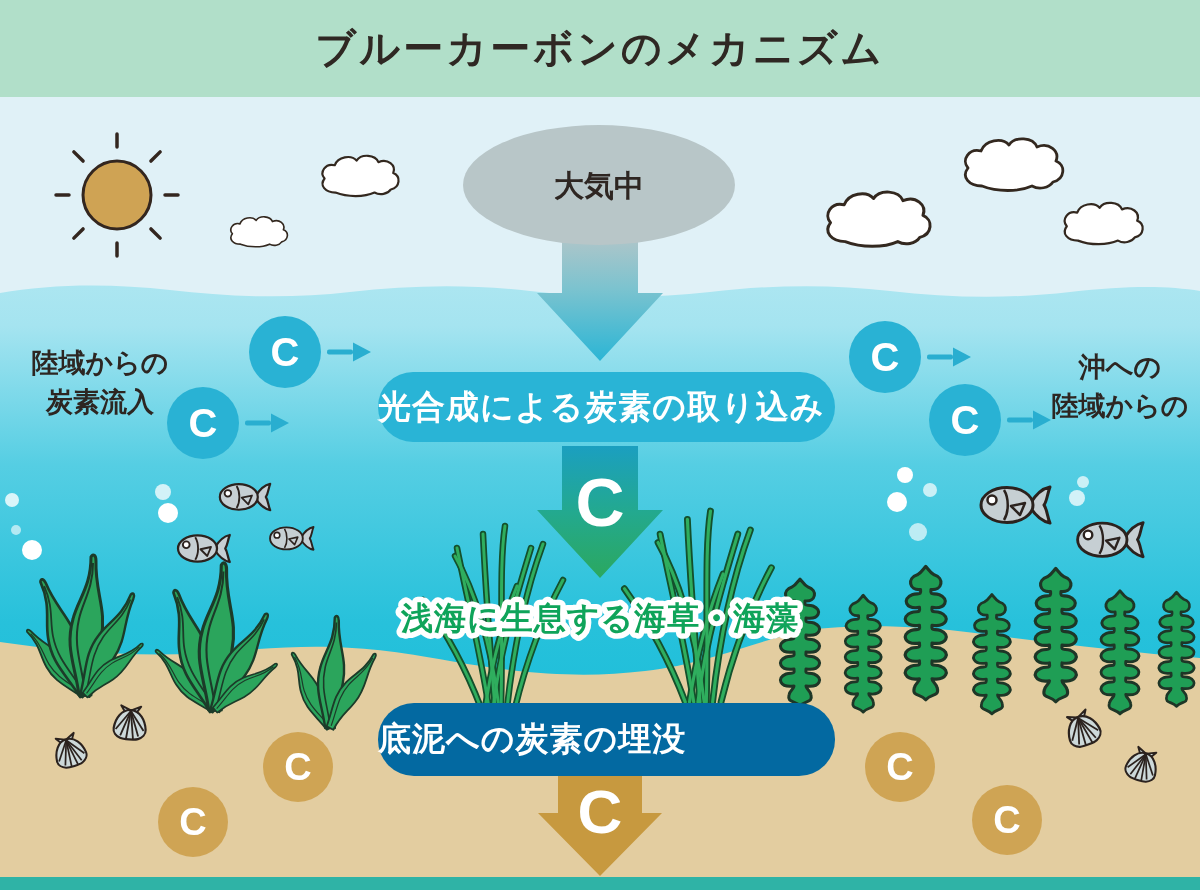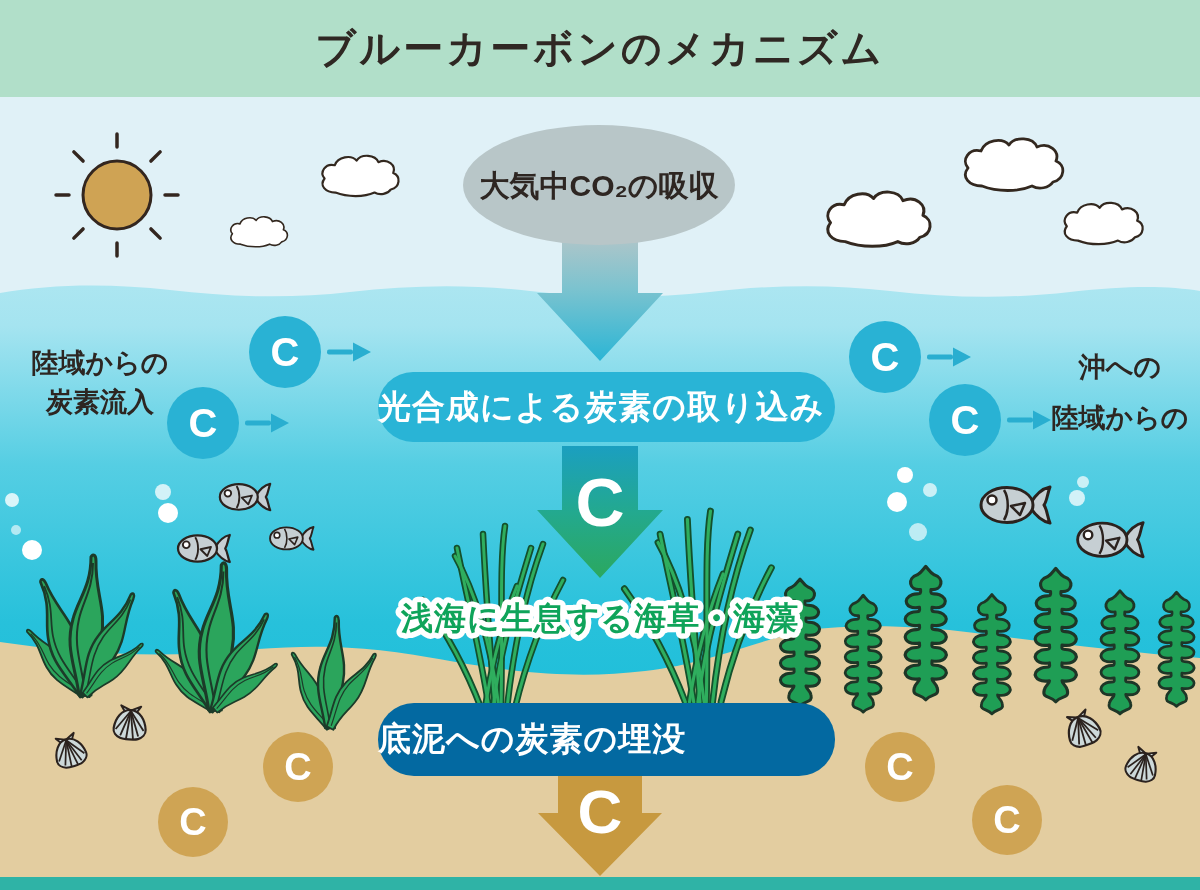--- a/index.html
+++ b/index.html
@@ -16,21 +16,21 @@
   .atm{left:463px;top:125px;width:272px;height:120px;background:#b8c6c8;border-radius:50%;
        display:flex;flex-direction:row;align-items:center;justify-content:center;}
   .atm span{font-size:30px;font-weight:bold;color:#2e2622;line-height:1.3;}
   .banner{display:flex;align-items:center;border-radius:36px;}
   .banner span{font-size:33px;font-weight:bold;color:#ffffff;letter-spacing:1px;}
   .banner-photo{left:378px;top:372px;width:457px;height:70px;background:#29b4d6;}
   .banner-burial{left:378px;top:703px;width:457px;height:73px;background:#0369a1;}
   .sidelabel{display:flex;flex-direction:column;align-items:center;}
   .sidelabel span{font-size:27px;font-weight:bold;color:#2d2622;line-height:1.45;}
   .label-left{left:10px;top:344px;width:180px;}
-  .label-right{left:1040px;top:348px;width:160px;gap:12px;}
+  .label-right{left:1040px;top:348px;width:160px;}
   .bigc{width:80px;height:80px;text-align:center;line-height:80px;color:#fff;font-weight:bold;}
   .bigc-green{left:560px;top:462px;font-size:68px;}
   .bigc-gold{left:560px;top:772px;font-size:62px;}
   .chip{border-radius:50%;display:flex;align-items:center;justify-content:center;color:#fff;font-weight:bold;}
   .chip-cyan{width:72px;height:72px;background:#29b2d4;font-size:40px;}
   .chip-gold{width:70px;height:70px;background:#cfa454;font-size:38px;}
   .chip .flowarrow{position:absolute;left:78px;top:50%;transform:translateY(-50%);}
 </style>
 </head>
 <body>
@@ -207,21 +207,20 @@
 
     <text x="600" y="629" text-anchor="middle" font-size="32" font-weight="bold" font-family="&quot;Liberation Sans&quot;,&quot;DejaVu Sans&quot;,sans-serif" letter-spacing="1" fill="#0fa45a" stroke="#ffffff" stroke-width="11" paint-order="stroke" stroke-linejoin="round">浅海に生息する海草・海藻</text>
   </svg>
 
   <header class="titlebar">
     <h1>ブルーカーボンのメカニズム</h1>
   </header>
 
   <div class="ov atm">
     <span>大気中</span>
-    <span>CO₂の吸収</span>
   </div>
 
   <div class="ov banner banner-photo">
     <span>光合成による炭素の取り込み</span>
   </div>
 
   <div class="ov banner banner-burial">
     <span>底泥への炭素の埋没</span>
   </div>
 

